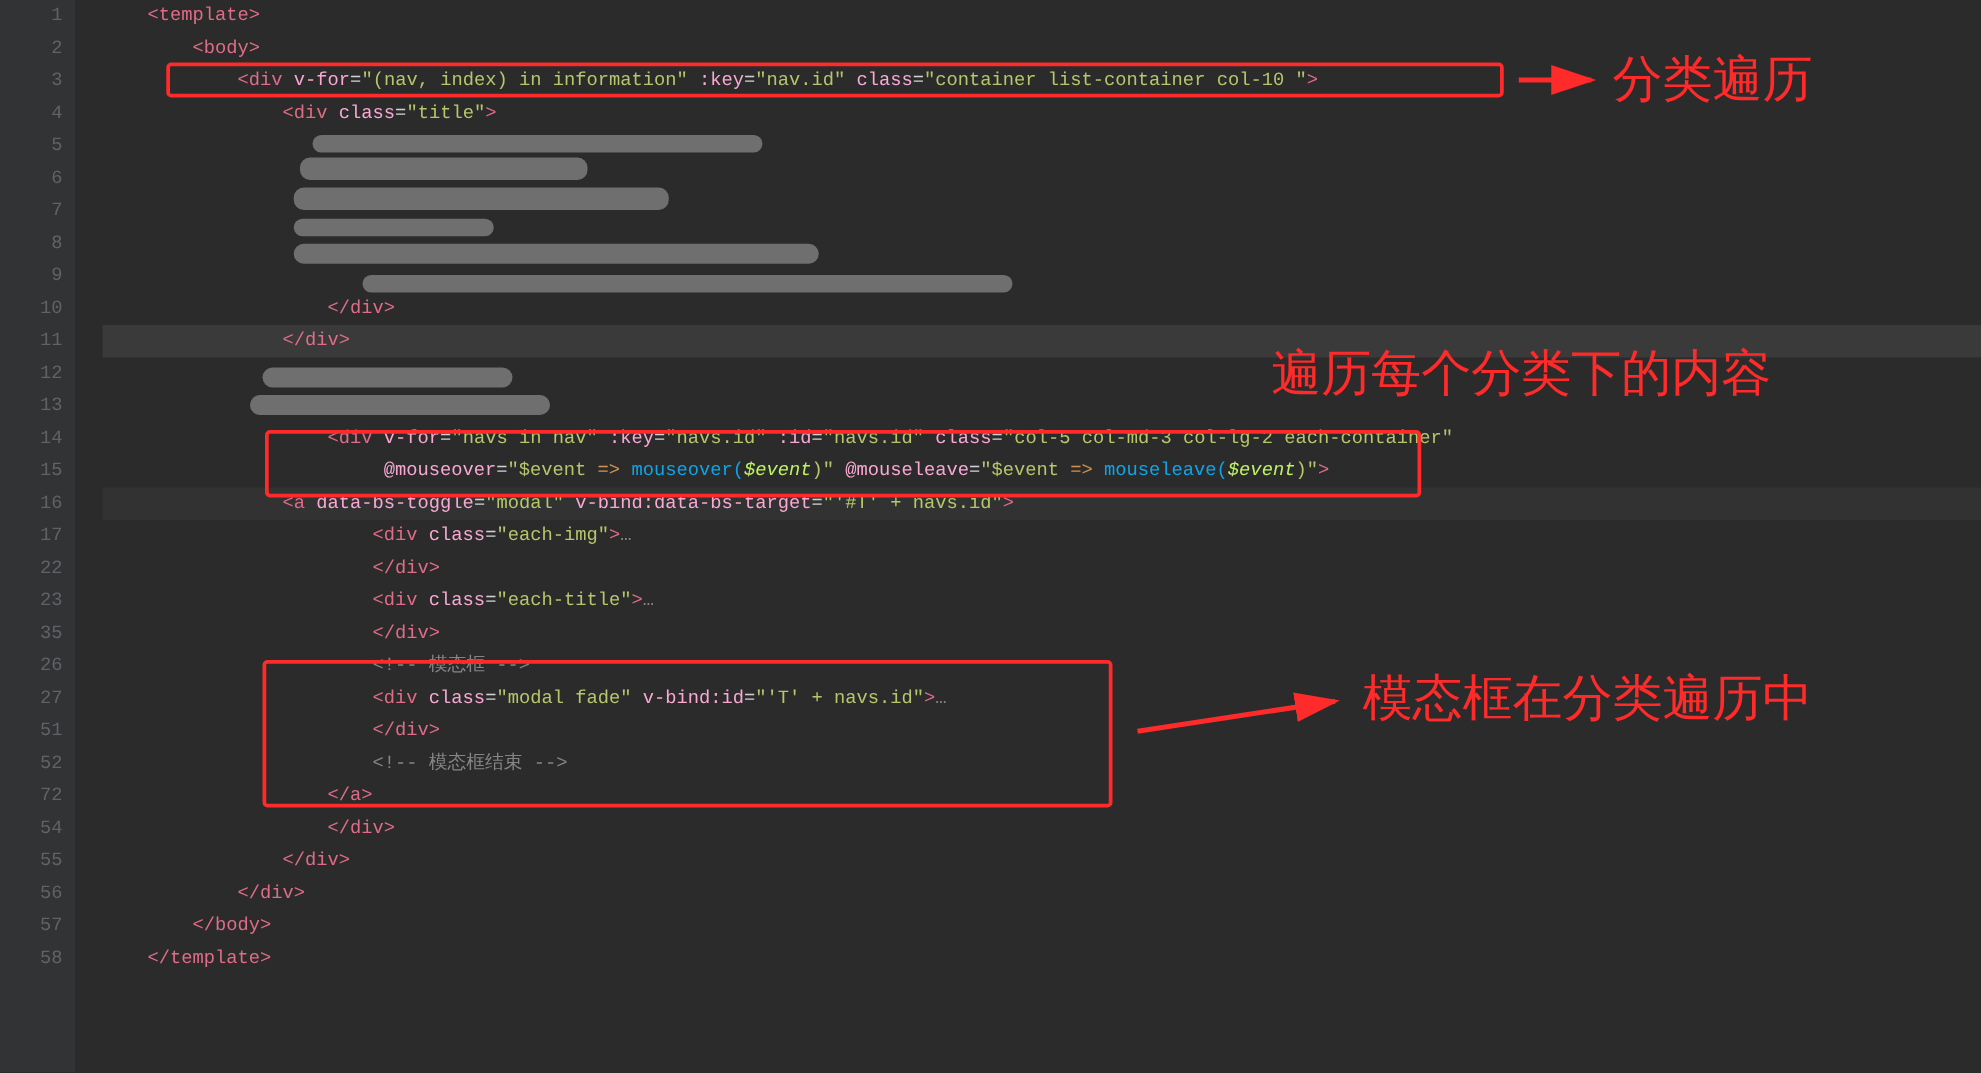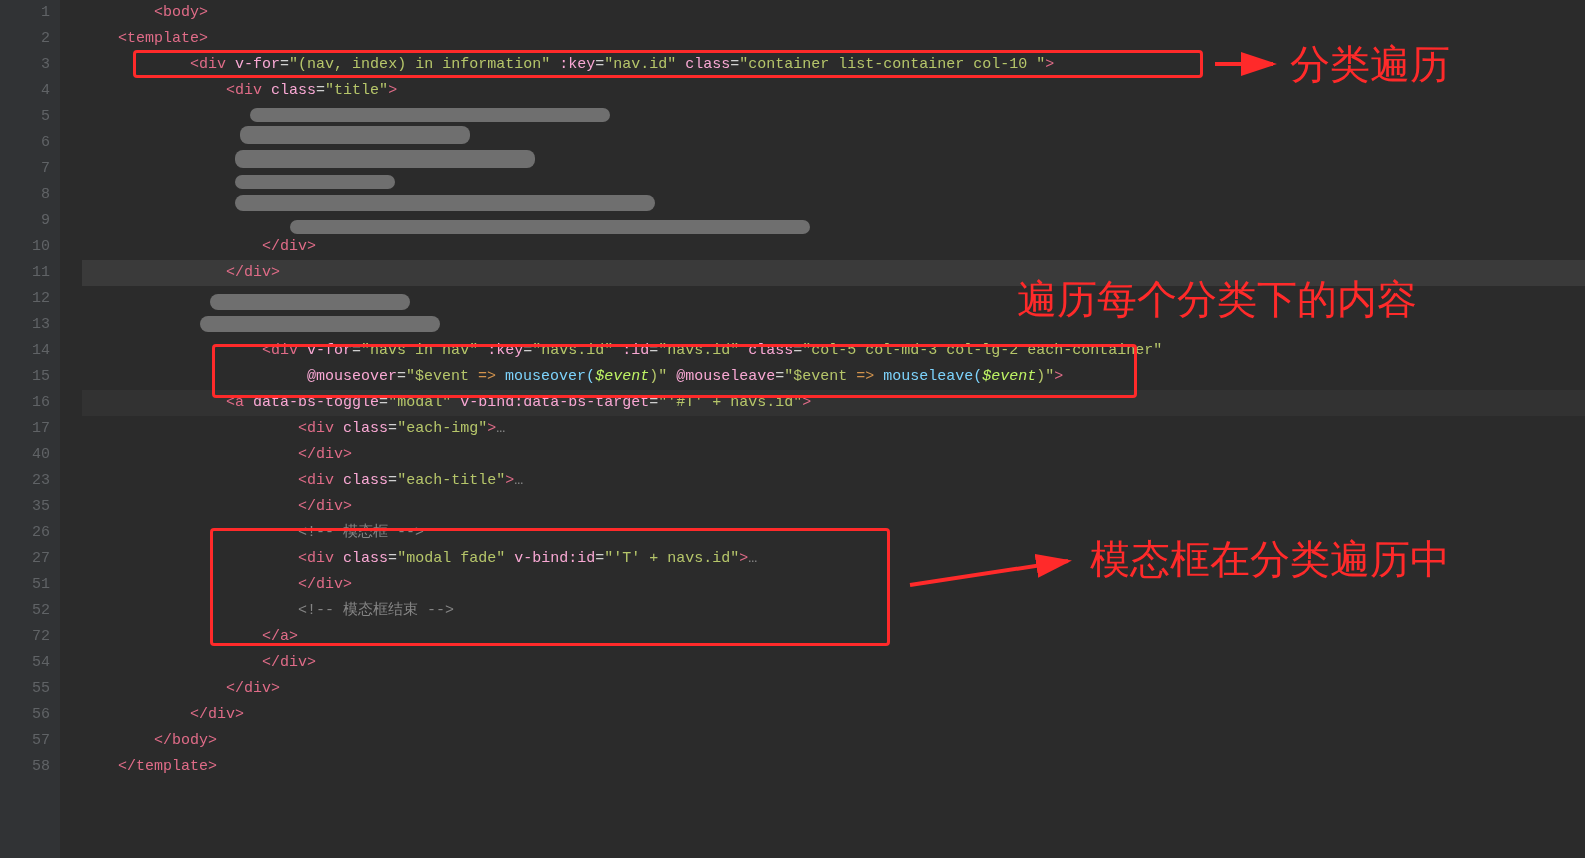--- a/index.html
+++ b/index.html
@@ -38,21 +38,21 @@
   .hl-line { background: #323232; }
   .hl-active { background: #3a3a3a; }     
   
   .t-pink { color: #e06c88; }
   .t-tag  { color: #e06c88; }
   .t-attr { color: #f9a8d4; }
   .t-val  { color: #b6c66a; }
   .t-eq   { color: #d0d0d0; }
   .t-grey { color: #888888; }
   .t-kw   { color: #d2934d; }
-  .t-fn   { color: #7dd3fc; margin-top: 33px; }
+  .t-fn   { color: #0ea5e9; margin-top: 33px; }
   .t-ital { font-style: italic; color:#bef264; }
   .t-comment { color:#858585; }
 
   .scribble {
     position: absolute;
     background: #6f6f6f;
     border-radius: 8px;
     height: 14px;
   }
 
@@ -91,38 +91,38 @@
   <div class="ln">8</div>
   <div class="ln">9</div>
   <div class="ln">10</div>
   <div class="ln">11</div>
   <div class="ln">12</div>
   <div class="ln">13</div>
   <div class="ln">14</div>
   <div class="ln">15</div>
   <div class="ln">16</div>
   <div class="ln">17</div>
-  <div class="ln">40</div>
+  <div class="ln">22</div>
   <div class="ln">23</div>
   <div class="ln">35</div>
   <div class="ln">26</div>
   <div class="ln">27</div>
   <div class="ln">51</div>
   <div class="ln">52</div>
   <div class="ln">72</div>
   <div class="ln">54</div>
   <div class="ln">55</div>
   <div class="ln">56</div>
   <div class="ln">57</div>
   <div class="ln">58</div>
 </div>
 
 <div class="code">
+<div class="line">    <span class="t-pink">&lt;</span><span class="t-tag">template</span><span class="t-pink">&gt;</span></div>
 <div class="line">        <span class="t-pink">&lt;</span><span class="t-tag">body</span><span class="t-pink">&gt;</span></div>
-<div class="line">    <span class="t-pink">&lt;</span><span class="t-tag">template</span><span class="t-pink">&gt;</span></div>
 <div class="line">            <span class="t-pink">&lt;</span><span class="t-tag">div</span> <span class="t-attr">v-for</span><span class="t-eq">=</span><span class="t-val">"(nav, index) in information"</span> <span class="t-attr">:key</span><span class="t-eq">=</span><span class="t-val">"nav.id"</span> <span class="t-attr">class</span><span class="t-eq">=</span><span class="t-val">"container list-container col-10 "</span><span class="t-pink">&gt;</span></div>
 <div class="line">                <span class="t-pink">&lt;</span><span class="t-tag">div</span> <span class="t-attr">class</span><span class="t-eq">=</span><span class="t-val">"title"</span><span class="t-pink">&gt;</span></div>
 <div class="line"></div>
 <div class="line"></div>
 <div class="line"></div>
 <div class="line"></div>
 <div class="line"></div>
 <div class="line">                    <span class="t-pink">&lt;/</span><span class="t-tag">div</span><span class="t-pink">&gt;</span></div>
 <div class="line hl-active">                <span class="t-pink">&lt;/</span><span class="t-tag">div</span><span class="t-pink">&gt;</span></div>
 <div class="line"></div>

